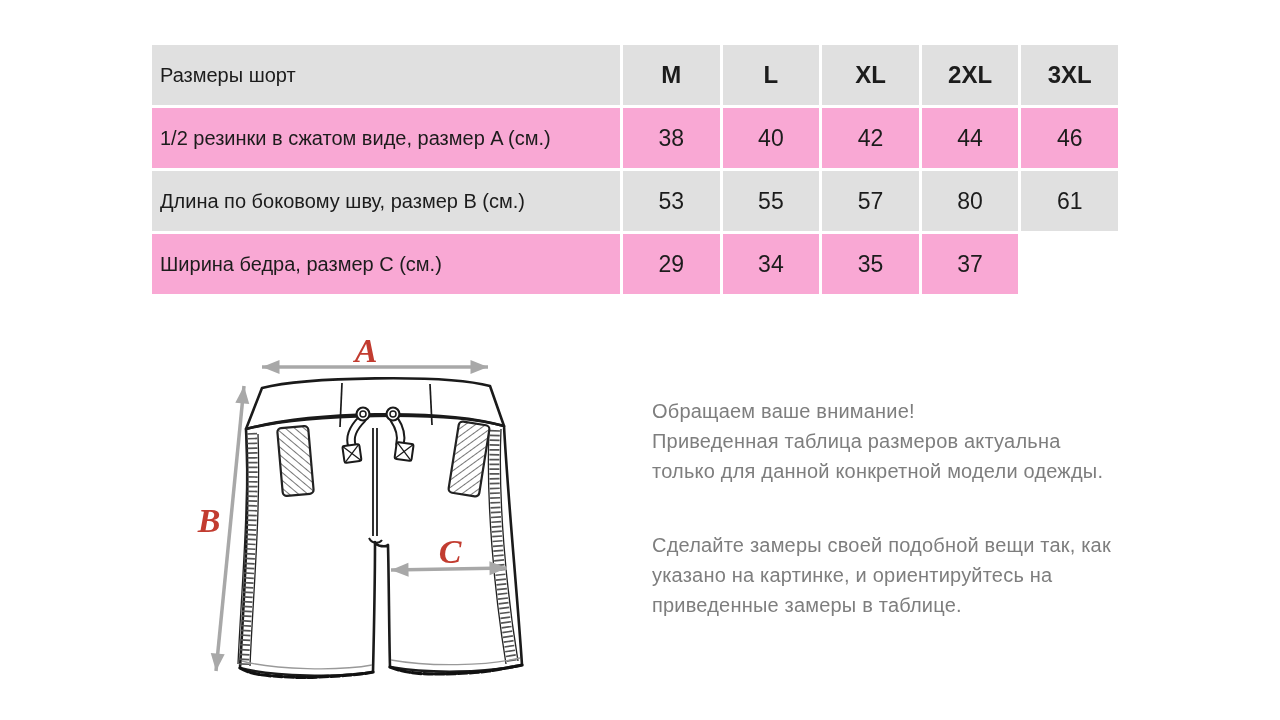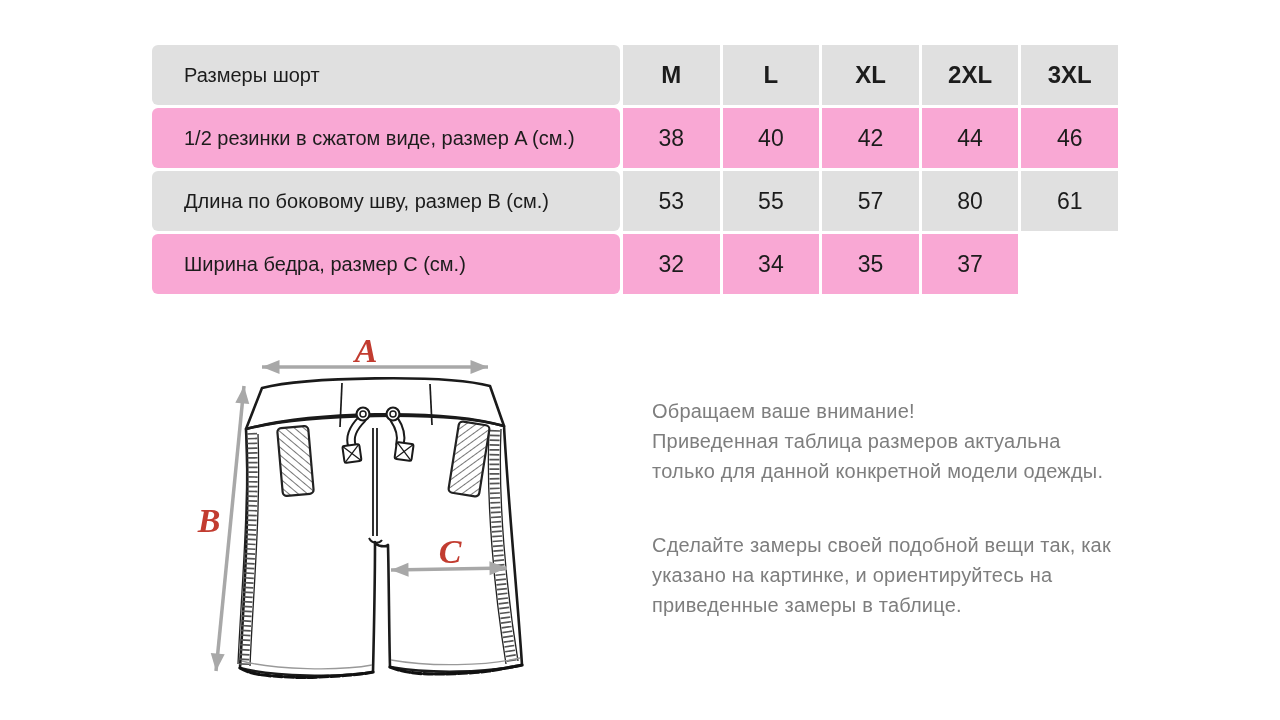--- a/index.html
+++ b/index.html
@@ -13,21 +13,21 @@
     position:absolute;left:152px;top:45px;width:966px;
     display:grid;grid-template-columns:468px repeat(5,1fr);
     gap:3px;background:#ffffff;
   }
   .cell{
     height:60px;display:flex;align-items:center;justify-content:center;
     font-size:23px;color:#1c1c1c;
   }
   .cell.dark{background:#e0e0e0;}
   .cell.light{background:#f9a8d4;}
-  .cell.label{justify-content:flex-start;padding-left:32px;padding-right:6px;font-size:20px;border-radius:6px;}
+  .cell.label{justify-content:flex-start;padding-left:8px;padding-right:6px;font-size:20px;}
   .cell.size-head{font-weight:bold;font-size:24px;}
 
   
   .notes{position:absolute;left:640px;top:384px;width:492px;}
   .note{
     margin:12px;white-space:pre-line;color:#7e7e7e;
     font-size:20px;line-height:30px;letter-spacing:0.2px;
   }
   .note + .note{margin-top:44px;}
 
@@ -58,21 +58,21 @@
       <div class="cell light num">42</div>
       <div class="cell light num">44</div>
       <div class="cell light num">46</div>
       <div class="cell label dark">Длина по боковому шву, размер B (см.)</div>
       <div class="cell dark num">53</div>
       <div class="cell dark num">55</div>
       <div class="cell dark num">57</div>
       <div class="cell dark num">80</div>
       <div class="cell dark num">61</div>
       <div class="cell label light">Ширина бедра, размер C (см.)</div>
-      <div class="cell light num">32</div>
+      <div class="cell light num">29</div>
       <div class="cell light num">34</div>
       <div class="cell light num">35</div>
       <div class="cell light num">37</div>
     </div>
 
   <svg class="diagram" viewBox="0 0 360 370" xmlns="http://www.w3.org/2000/svg">
     <defs>
       <marker id="ah" viewBox="0 0 10 10" refX="10" refY="5" markerWidth="7" markerHeight="5" orient="auto-start-reverse" markerUnits="strokeWidth">
         <path d="M0,1 L10,5 L0,9 Z" fill="#a8a8a8"></path>
       </marker>

